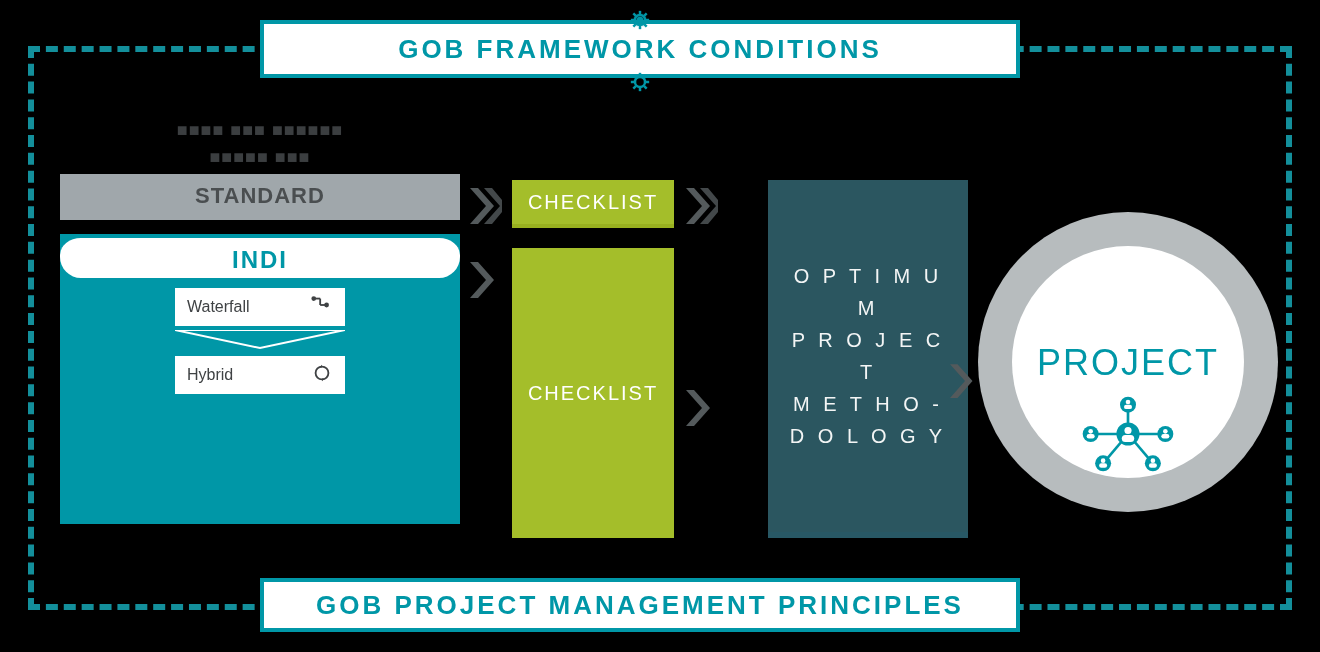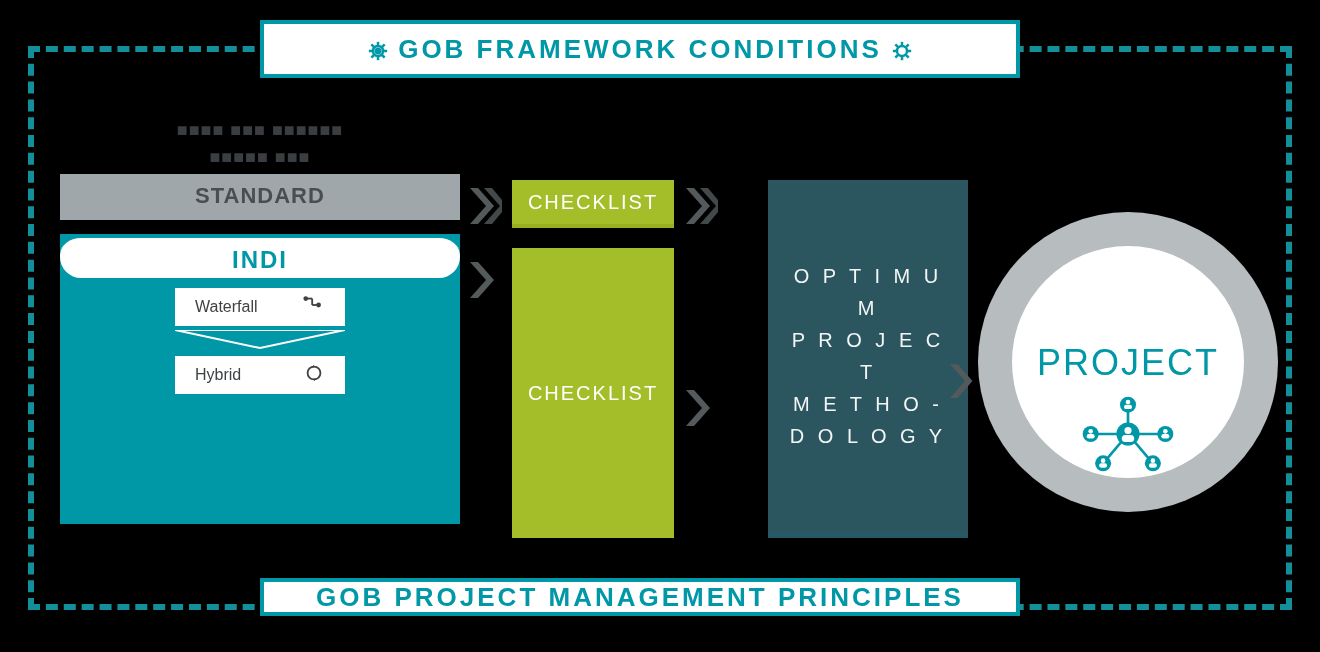--- a/index.html
+++ b/index.html
@@ -41,32 +41,33 @@
     border: 4px solid var(--teal);
     color: var(--teal);
     font-weight: 700;
     letter-spacing: 3px;
     font-size: 26px;
     display: flex;
     align-items: center;
     justify-content: center;
     z-index: 5;
     text-align: center;
+    flex-direction: column;
   }
   .title-top {
     left: 260px;
     top: 20px;
     width: 760px;
     height: 58px;
   }
   .title-bottom {
     left: 260px;
     top: 578px;
     width: 760px;
-    height: 38px;
+    height: 54px;
   }
   .gear {
     width: 20px; height: 20px;
     margin: 0 10px;
     display: inline-block;
     vertical-align: middle;
   }
   
   .content {
     position: absolute;
@@ -128,21 +129,21 @@
     margin: 0 auto;
   }
   .method {
     background: #ffffff;
     color: #3f4244;
     font-size: 16px;
     height: 38px;
     display: flex;
     align-items: center;
     justify-content: space-between;
-    padding: 0 20px;
+    padding: 0 12px;
     margin-bottom: 8px;
   }
   .funnel {
     width: 170px;
     height: 20px;
     margin: -4px auto 6px auto;
     display: flex;
     justify-content: center;
   }
   .funnel svg { display:block; }

